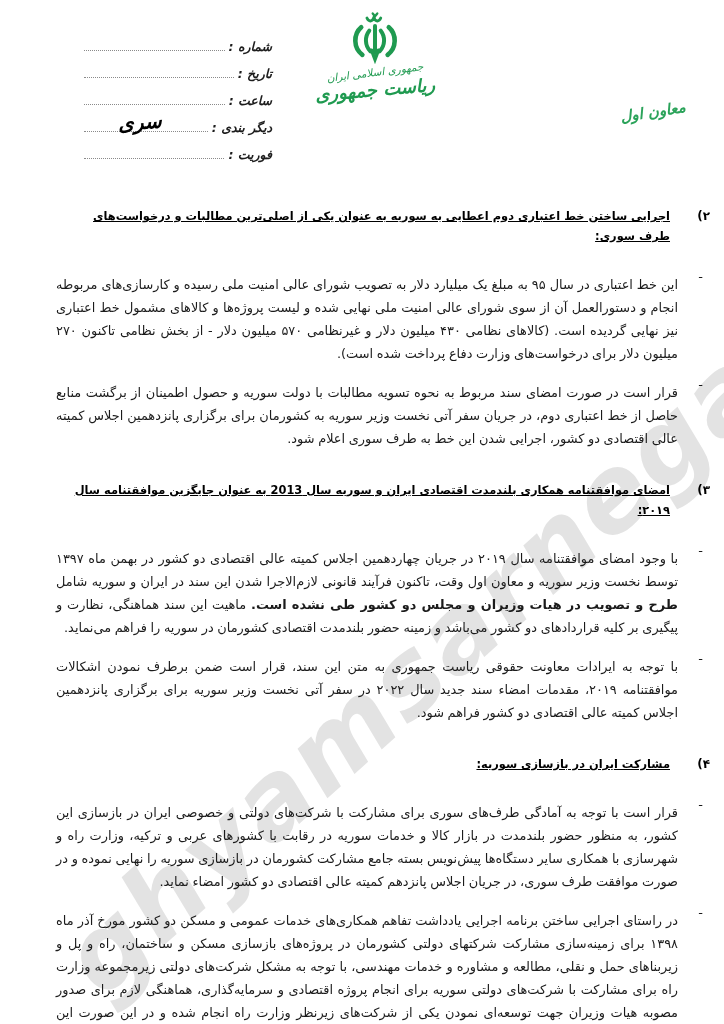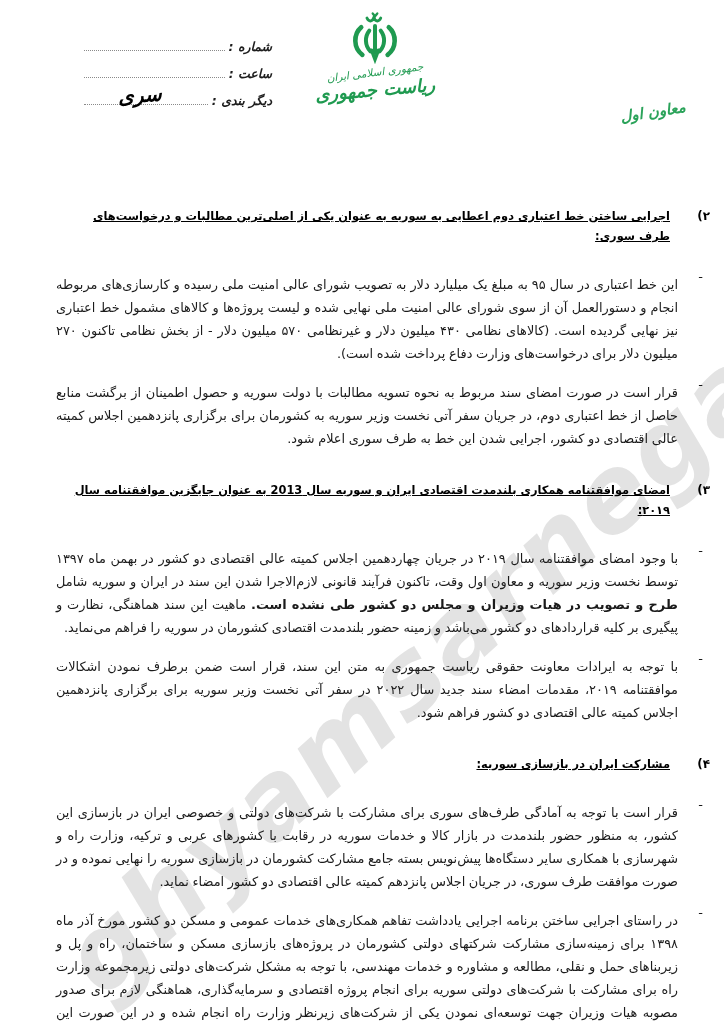--- a/index.html
+++ b/index.html
@@ -70,28 +70,36 @@
   <div class="watermark">ghyamsarnegar</div>
 
   <header class="header">
 
     <div class="fields">
         <div class="field-row">
           <span class="field-label">شماره :</span>
           <span class="field-dots"></span>
         </div>
         <div class="field-row">
+          <span class="field-label">تاریخ :</span>
+          <span class="field-dots"></span>
+        </div>
+        <div class="field-row">
           <span class="field-label">ساعت :</span>
           <span class="field-dots"></span>
         </div>
         <div class="field-row">
           <span class="field-label">دیگر بندی :</span>
           <span class="field-dots">
             <span class="field-value">سری</span>
           </span>
+        </div>
+        <div class="field-row">
+          <span class="field-label">فوریت :</span>
+          <span class="field-dots"></span>
         </div>
       </div>
 
     <div class="emblem-block">
       <svg class="emblem-icon" width="58" height="54" viewBox="0 0 100 94" fill="none" stroke="#1f9a50" stroke-width="8" stroke-linecap="round">
 
         <path d="M36 14 c3 7 9 7 12 -1 c3 8 9 8 12 1" stroke-width="5"></path>
         <path d="M46 6 l4 5 l4 -5" stroke-width="4"></path>
 
         <path d="M26 30 C12 42 12 66 28 78"></path>

